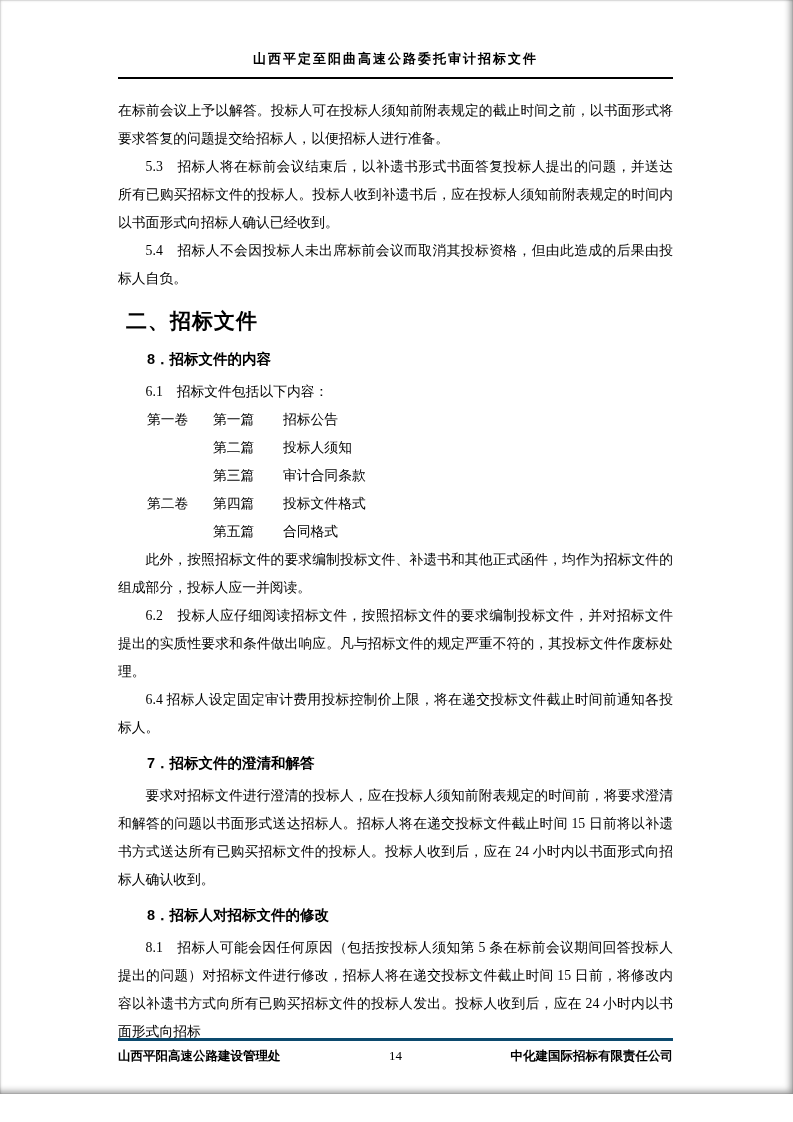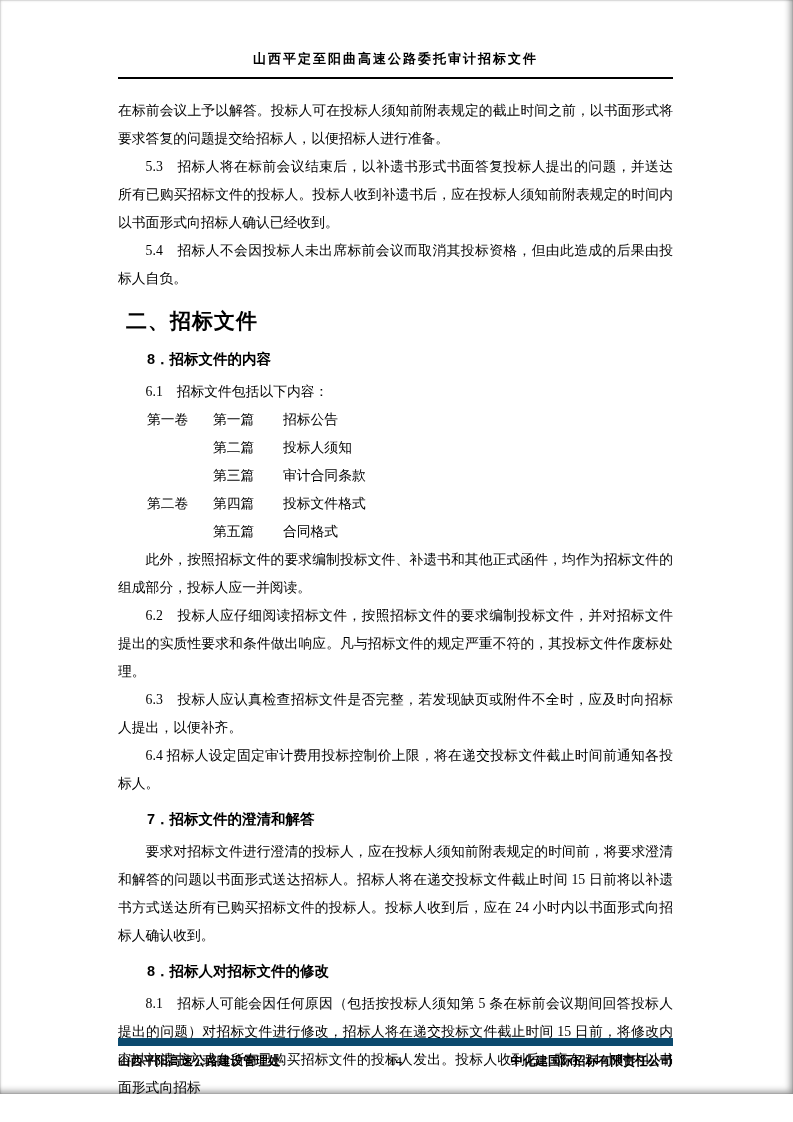--- a/index.html
+++ b/index.html
@@ -52,21 +52,21 @@
     line-height: 28px;
   }
   .vol-col   { width: 66px; flex: 0 0 66px; }
   .piece-col { width: 60px; flex: 0 0 60px; margin-right: 10px; }
   .title-col { flex: 1; }
   .doc-footer {
     position: absolute;
     left: 118px;
     right: 120px;
     top: 1038px;
-    border-top: 8px solid #0c4a6e;
+    border-top: 3px solid #0c4a6e;
     padding-top: 7px;
     font-size: 12.5px;
     font-weight: bold;
     display: flex;
     justify-content: space-between;
     align-items: baseline;
   }
   .footer-page {
     position: absolute;
     left: 0; right: 0;
@@ -114,21 +114,20 @@
       <span class="title-col">投标文件格式</span>
     </div>
     <div class="vol-row">
       <span class="vol-col"></span>
       <span class="piece-col">第五篇</span>
       <span class="title-col">合同格式</span>
     </div>
 
     <p class="p-indent">此外，按照招标文件的要求编制投标文件、补遗书和其他正式函件，均作为招标文件的组成部分，投标人应一并阅读。</p>
     <p class="p-indent">6.2　投标人应仔细阅读招标文件，按照招标文件的要求编制投标文件，并对招标文件提出的实质性要求和条件做出响应。凡与招标文件的规定严重不符的，其投标文件作废标处理。</p>
-    <p class="p-indent">6.3　投标人应认真检查招标文件是否完整，若发现缺页或附件不全时，应及时向招标人提出，以便补齐。</p>
     <p class="p-indent">6.4 招标人设定固定审计费用投标控制价上限，将在递交投标文件截止时间前通知各投标人。</p>
 
     <div class="sub-heading">7．招标文件的澄清和解答</div>
     <p class="p-indent">要求对招标文件进行澄清的投标人，应在投标人须知前附表规定的时间前，将要求澄清和解答的问题以书面形式送达招标人。招标人将在递交投标文件截止时间 15 日前将以补遗书方式送达所有已购买招标文件的投标人。投标人收到后，应在 24 小时内以书面形式向招标人确认收到。</p>
 
     <div class="sub-heading">8．招标人对招标文件的修改</div>
     <p class="p-indent">8.1　招标人可能会因任何原因（包括按投标人须知第 5 条在标前会议期间回答投标人提出的问题）对招标文件进行修改，招标人将在递交投标文件截止时间 15 日前，将修改内容以补遗书方式向所有已购买招标文件的投标人发出。投标人收到后，应在 24 小时内以书面形式向招标</p>
 
   </div>
 

